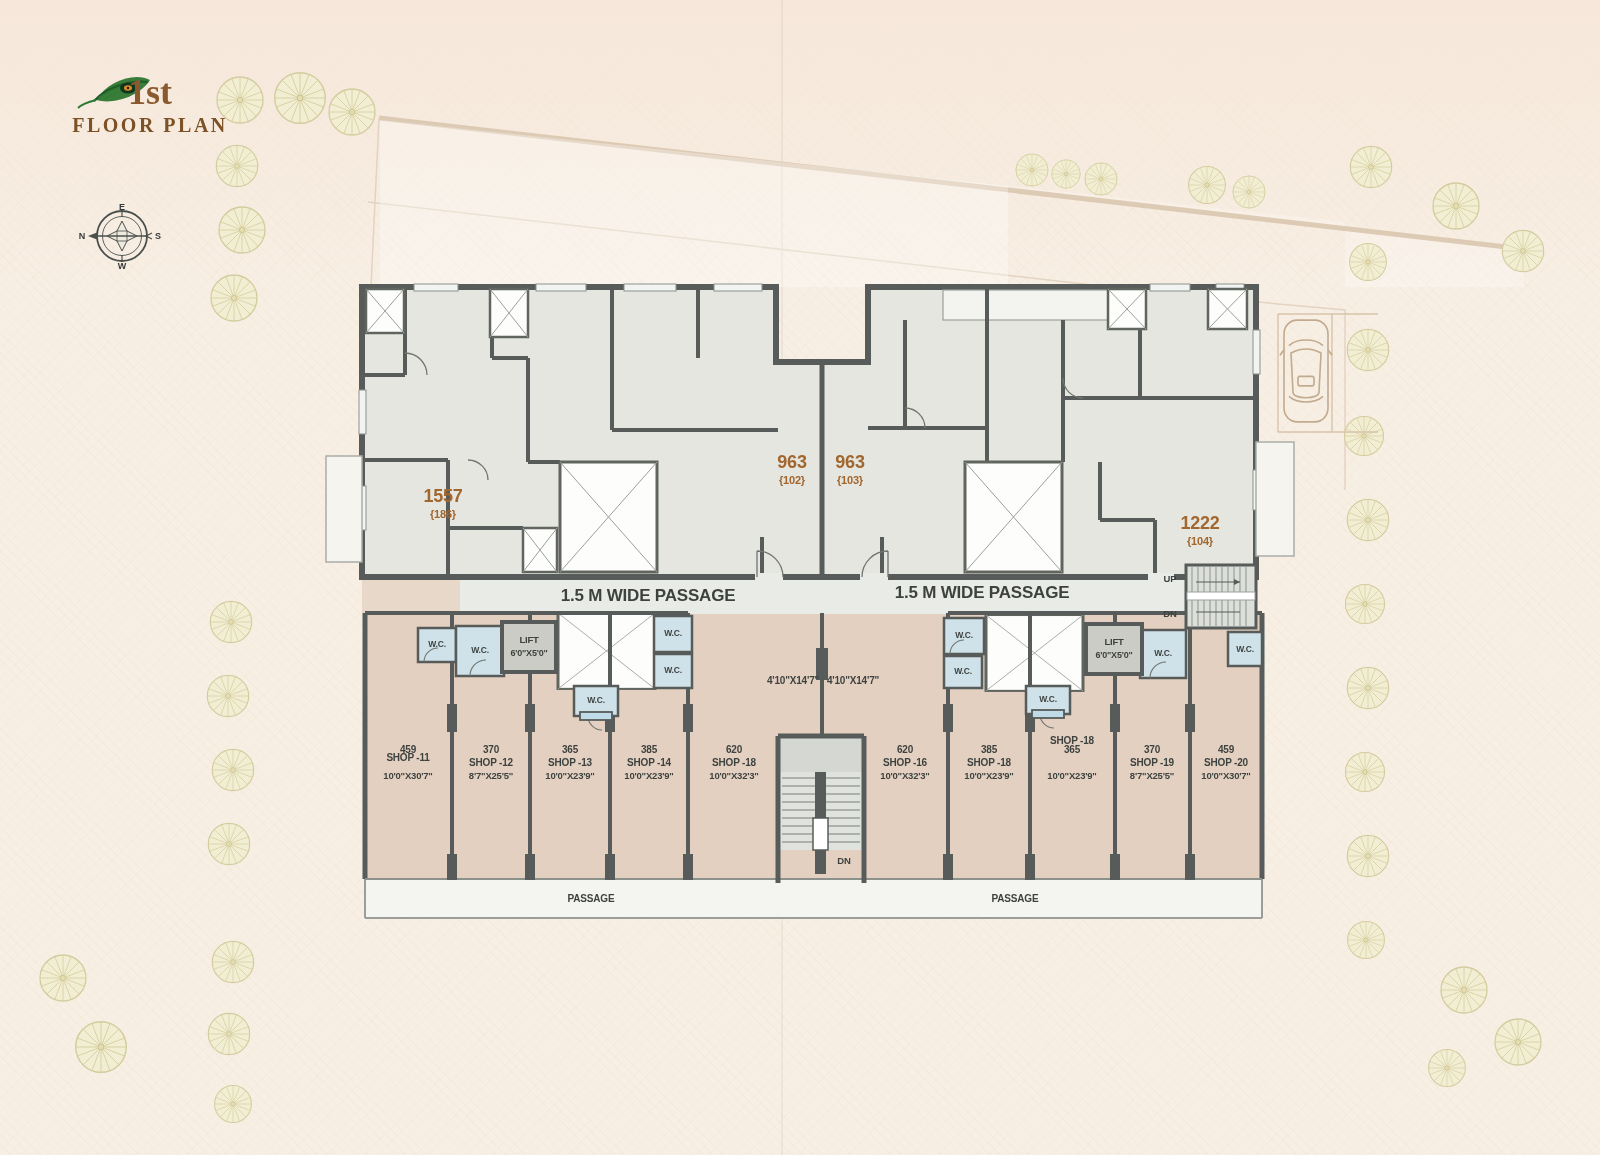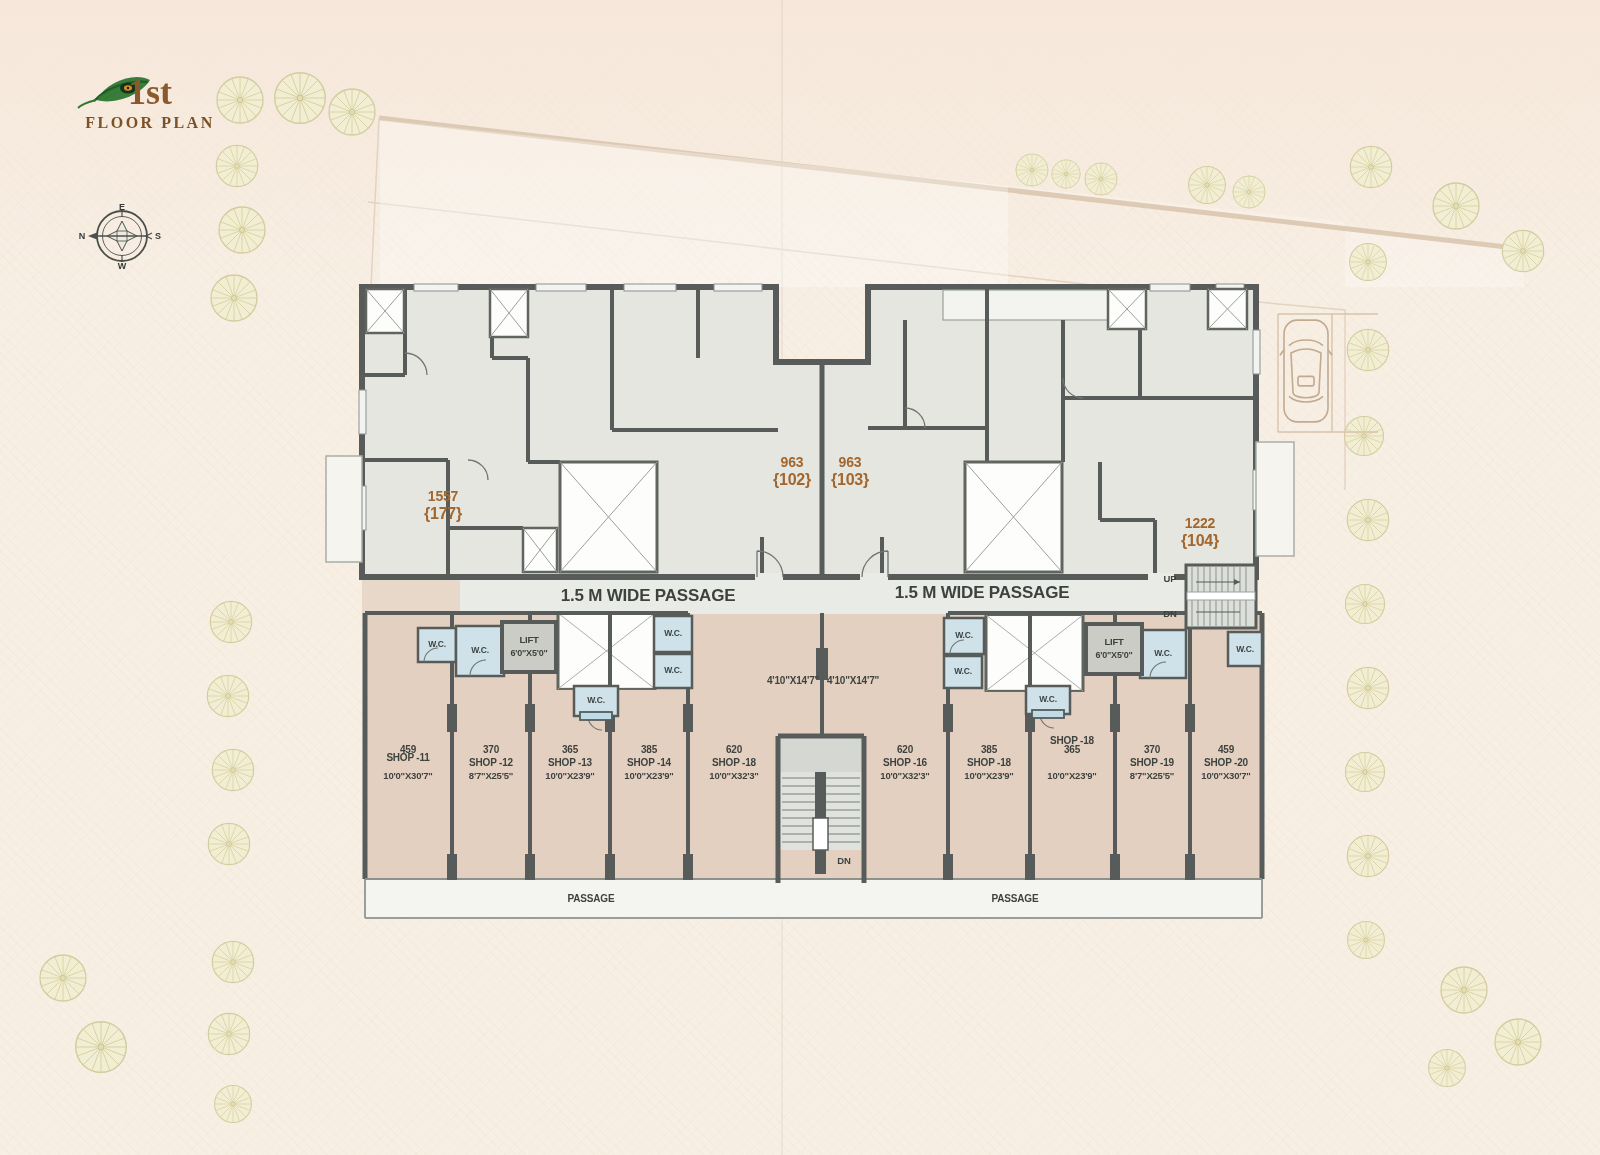--- a/index.html
+++ b/index.html
@@ -20,26 +20,26 @@
   }
   #topwash{position:absolute;left:0;top:0;width:1600px;height:300px;
     background:linear-gradient(#f6e7da,rgba(246,231,218,0));pointer-events:none;}
   #crease{position:absolute;left:781px;top:0;width:2px;height:1155px;
     background:rgba(120,100,80,.07);pointer-events:none;}
   svg{position:absolute;left:0;top:0;}
   .plan-label{position:absolute;transform:translate(-50%,-50%);
     font-weight:700;white-space:nowrap;letter-spacing:-.2px;line-height:1;}
   .ink{color:#3d423f;}
   .brown{color:#a2662f;}
-  .s14{font-size:14px;} .s13{font-size:16px;} .s11{font-size:17px;}
+  .s14{font-size:18px;} .s13{font-size:11px;} .s11{font-size:17px;}
   .s10{font-size:10px;} .s95{font-size:9.5px;} .s9{font-size:9px;} .s85{font-size:8.5px;}
   .title-block{position:absolute;left:40px;top:70px;width:220px;text-align:center;}
   .title-floor{font-family:"Liberation Serif",serif;font-size:36px;font-weight:700;
     color:#8a5a2e;line-height:1;margin-top:4px;}
-  .title-plan{font-family:"Liberation Serif",serif;font-size:16px;font-weight:700;
+  .title-plan{font-family:"Liberation Serif",serif;font-size:20px;font-weight:700;
     color:#7c5126;letter-spacing:2.5px;margin-top:4px;}
   .compass-letter{position:absolute;transform:translate(-50%,-50%);
     font-size:9px;font-weight:700;color:#35393a;}
 </style>
 </head>
 <body>
 
 <div id="stage">
 <div id="topwash"></div>
 <div id="crease"></div>
@@ -349,21 +349,21 @@
   <div class="title-floor">1st</div>
   <div class="title-plan">FLOOR PLAN</div>
 </div>
 
 <div class="compass-letter" style="left:122px;top:207px;">E</div>
 <div class="compass-letter" style="left:82px;top:236px;">N</div>
 <div class="compass-letter" style="left:158px;top:236px;">S</div>
 <div class="compass-letter" style="left:122px;top:266px;">W</div>
 
 <div class="plan-label brown s14" style="left:443px;top:496px;">1557</div>
-<div class="plan-label brown s13" style="left:443px;top:514px;">{177}</div>
+<div class="plan-label brown s13" style="left:443px;top:514px;">{186}</div>
 <div class="plan-label brown s14" style="left:792px;top:462px;">963</div>
 <div class="plan-label brown s13" style="left:792px;top:480px;">{102}</div>
 <div class="plan-label brown s14" style="left:850px;top:462px;">963</div>
 <div class="plan-label brown s13" style="left:850px;top:480px;">{103}</div>
 <div class="plan-label brown s14" style="left:1200px;top:523px;">1222</div>
 <div class="plan-label brown s13" style="left:1200px;top:541px;">{104}</div>
 
 <div class="plan-label ink s11" style="left:648px;top:595px;">1.5 M WIDE PASSAGE</div>
 <div class="plan-label ink s11" style="left:982px;top:592px;">1.5 M WIDE PASSAGE</div>
 

